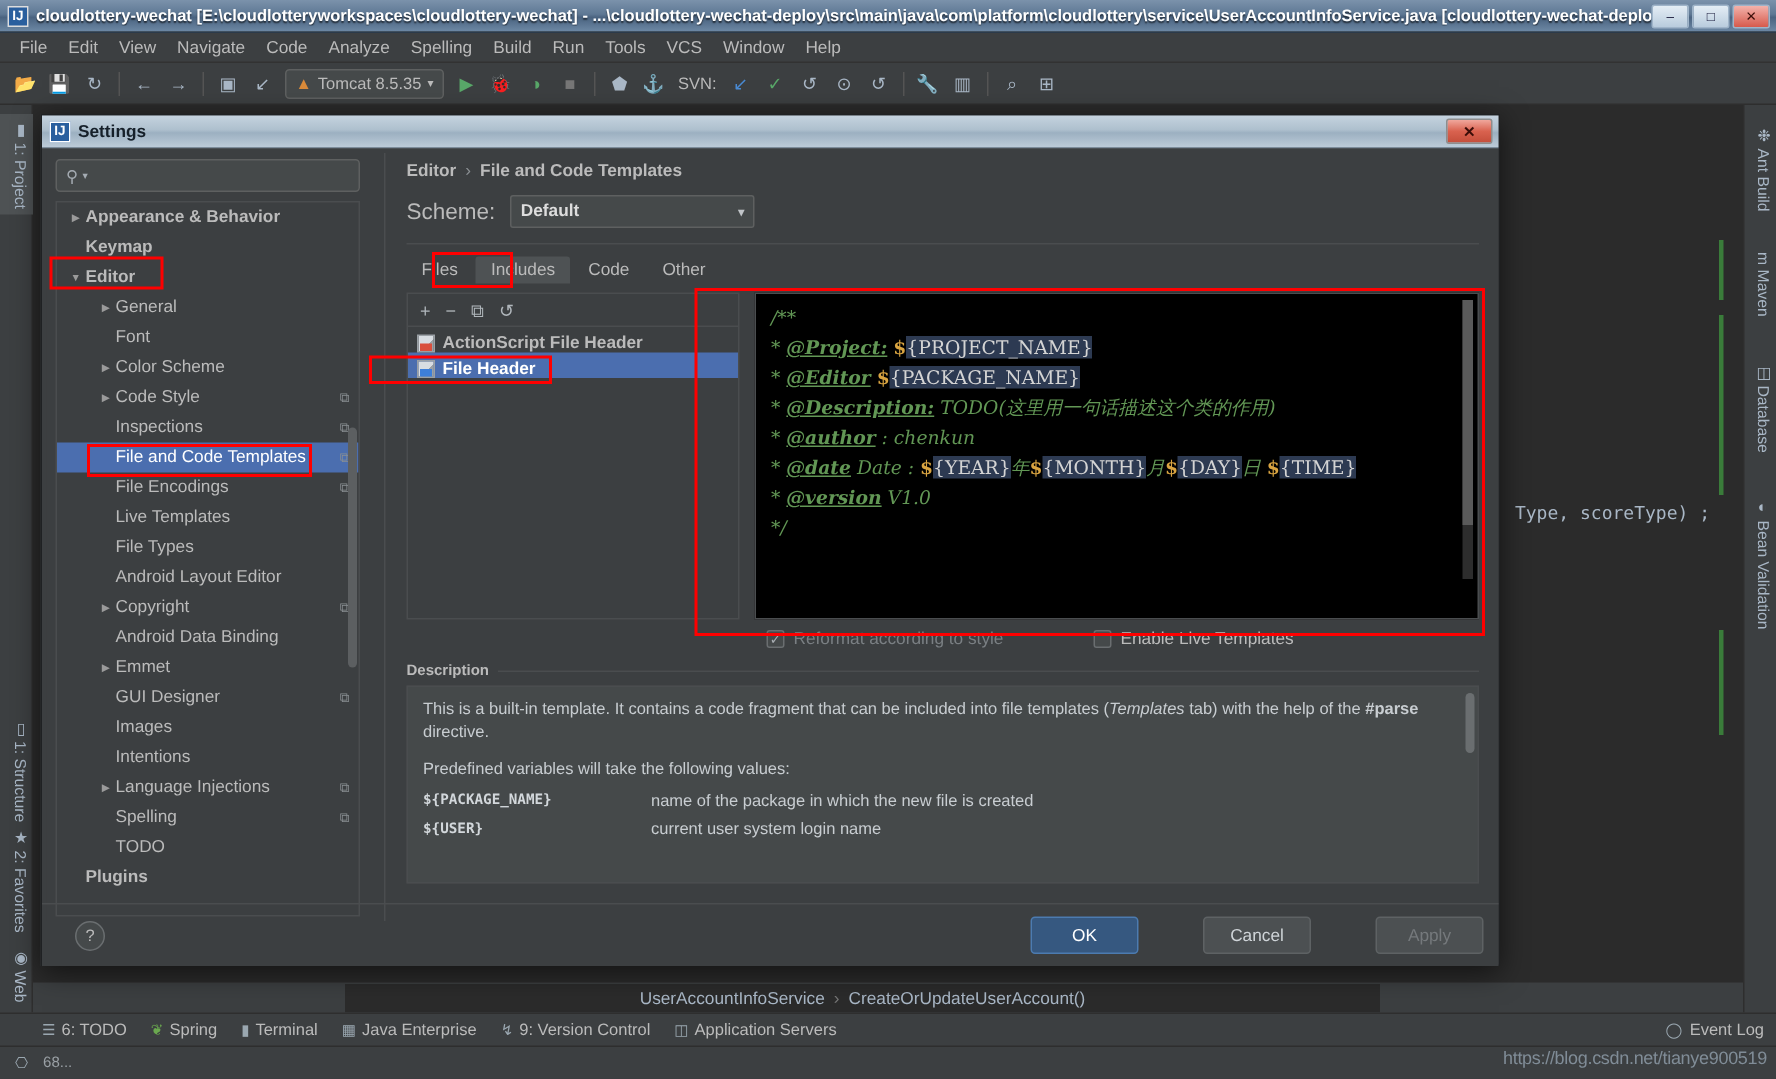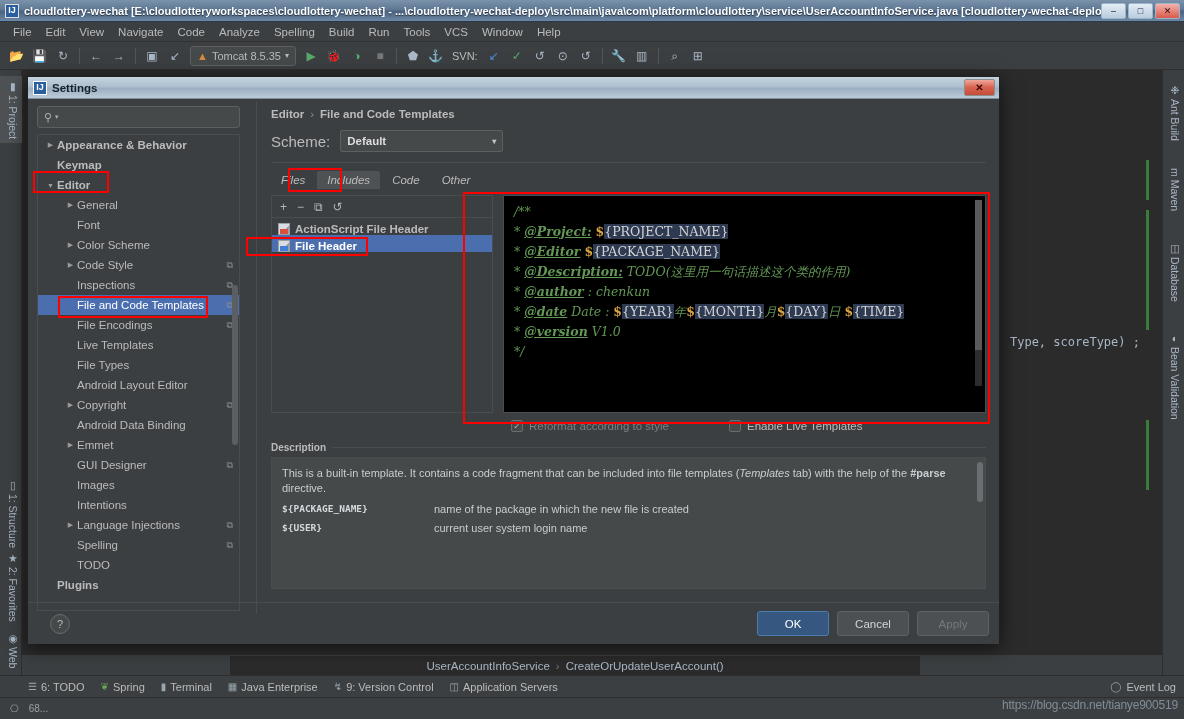--- a/index.html
+++ b/index.html
@@ -212,21 +212,21 @@
   .scheme-label { font-size: 15px; color: #bbbbbb; }
   .combo {
     width: 163px; height: 22px; background: #45494a;
     border: 1px solid #5e6060; border-radius: 2px;
     display: flex; align-items: center; padding: 0 6px;
     font-size: 11.5px; color: #dddddd; font-weight: bold;
   }
   .combo .caret { margin-left: auto; font-size: 8px; color: #c0c4c8; }
   .hr { height: 1px; background: #4a4d4f; margin: 2px 0 8px 0; }
 
-  .tabs { display: flex; gap: 2px; margin-bottom: 6px; font-style: italic; }
+  .tabs { display: flex; gap: 2px; margin-bottom: 6px; }
   .tab {
     padding: 3px 10px; font-size: 11.5px; color: #bbbbbb;
   }
   .tab.active { background: #4e5254; border-radius: 2px 2px 0 0; }
 
   .panes { display: flex; gap: 10px; }
   .list-pane {
     width: 222px; height: 218px; background: #3c3f41;
     border: 1px solid #4a4d4f;
   }
@@ -302,21 +302,21 @@
     width: 20px; height: 20px; border-radius: 50%;
     border: 1px solid #6a6e70; background: #45494a;
     display: flex; align-items: center; justify-content: center;
     font-size: 11px; color: #bbbbbb; margin-left: 12px;
   }
   .footer-btns { margin-left: auto; display: flex; gap: 8px; }
   .btn {
     min-width: 72px; height: 25px; padding: 0 14px;
     border: 1px solid #5e6264; border-radius: 3px;
     background: #4c5052; color: #cfd4d8; font-size: 11.5px;
-    display: flex; align-items: center; justify-content: center;
+    display: flex; align-items: center; justify-content: center; margin-left: 35px;
   }
   .btn.primary { background: #365880; border-color: #4c7bb0; color: #ffffff; }
   .btn.disabled { color: #75797c; }
 
   
   .annot { position: absolute; border: 2px solid #ff0000; pointer-events: none; z-index: 50; }
 </style>
 </head>
 <body>
 
@@ -663,20 +663,21 @@
           </div>
         </div>
 
         <div class="desc-section">
           <div class="desc-legend">
             <span>Description</span>
             <span class="line"></span>
           </div>
           <div class="desc-box">
             <div class="desc-p"><span>This is a built-in template. It contains a code fragment that can be included into file templates (</span><i>Templates</i><span> tab) with the help of the </span><b>#parse</b><span> directive.</span></div>
+            <div class="desc-p desc-vars">Predefined variables will take the following values:</div>
             <div class="desc-var-row">
               <span class="dv-name">${PACKAGE_NAME}</span>
               <span class="dv-desc">name of the package in which the new file is created</span>
             </div>
             <div class="desc-var-row">
               <span class="dv-name">${USER}</span>
               <span class="dv-desc">current user system login name</span>
             </div>
             <div class="desc-scroll"></div>
           </div>

